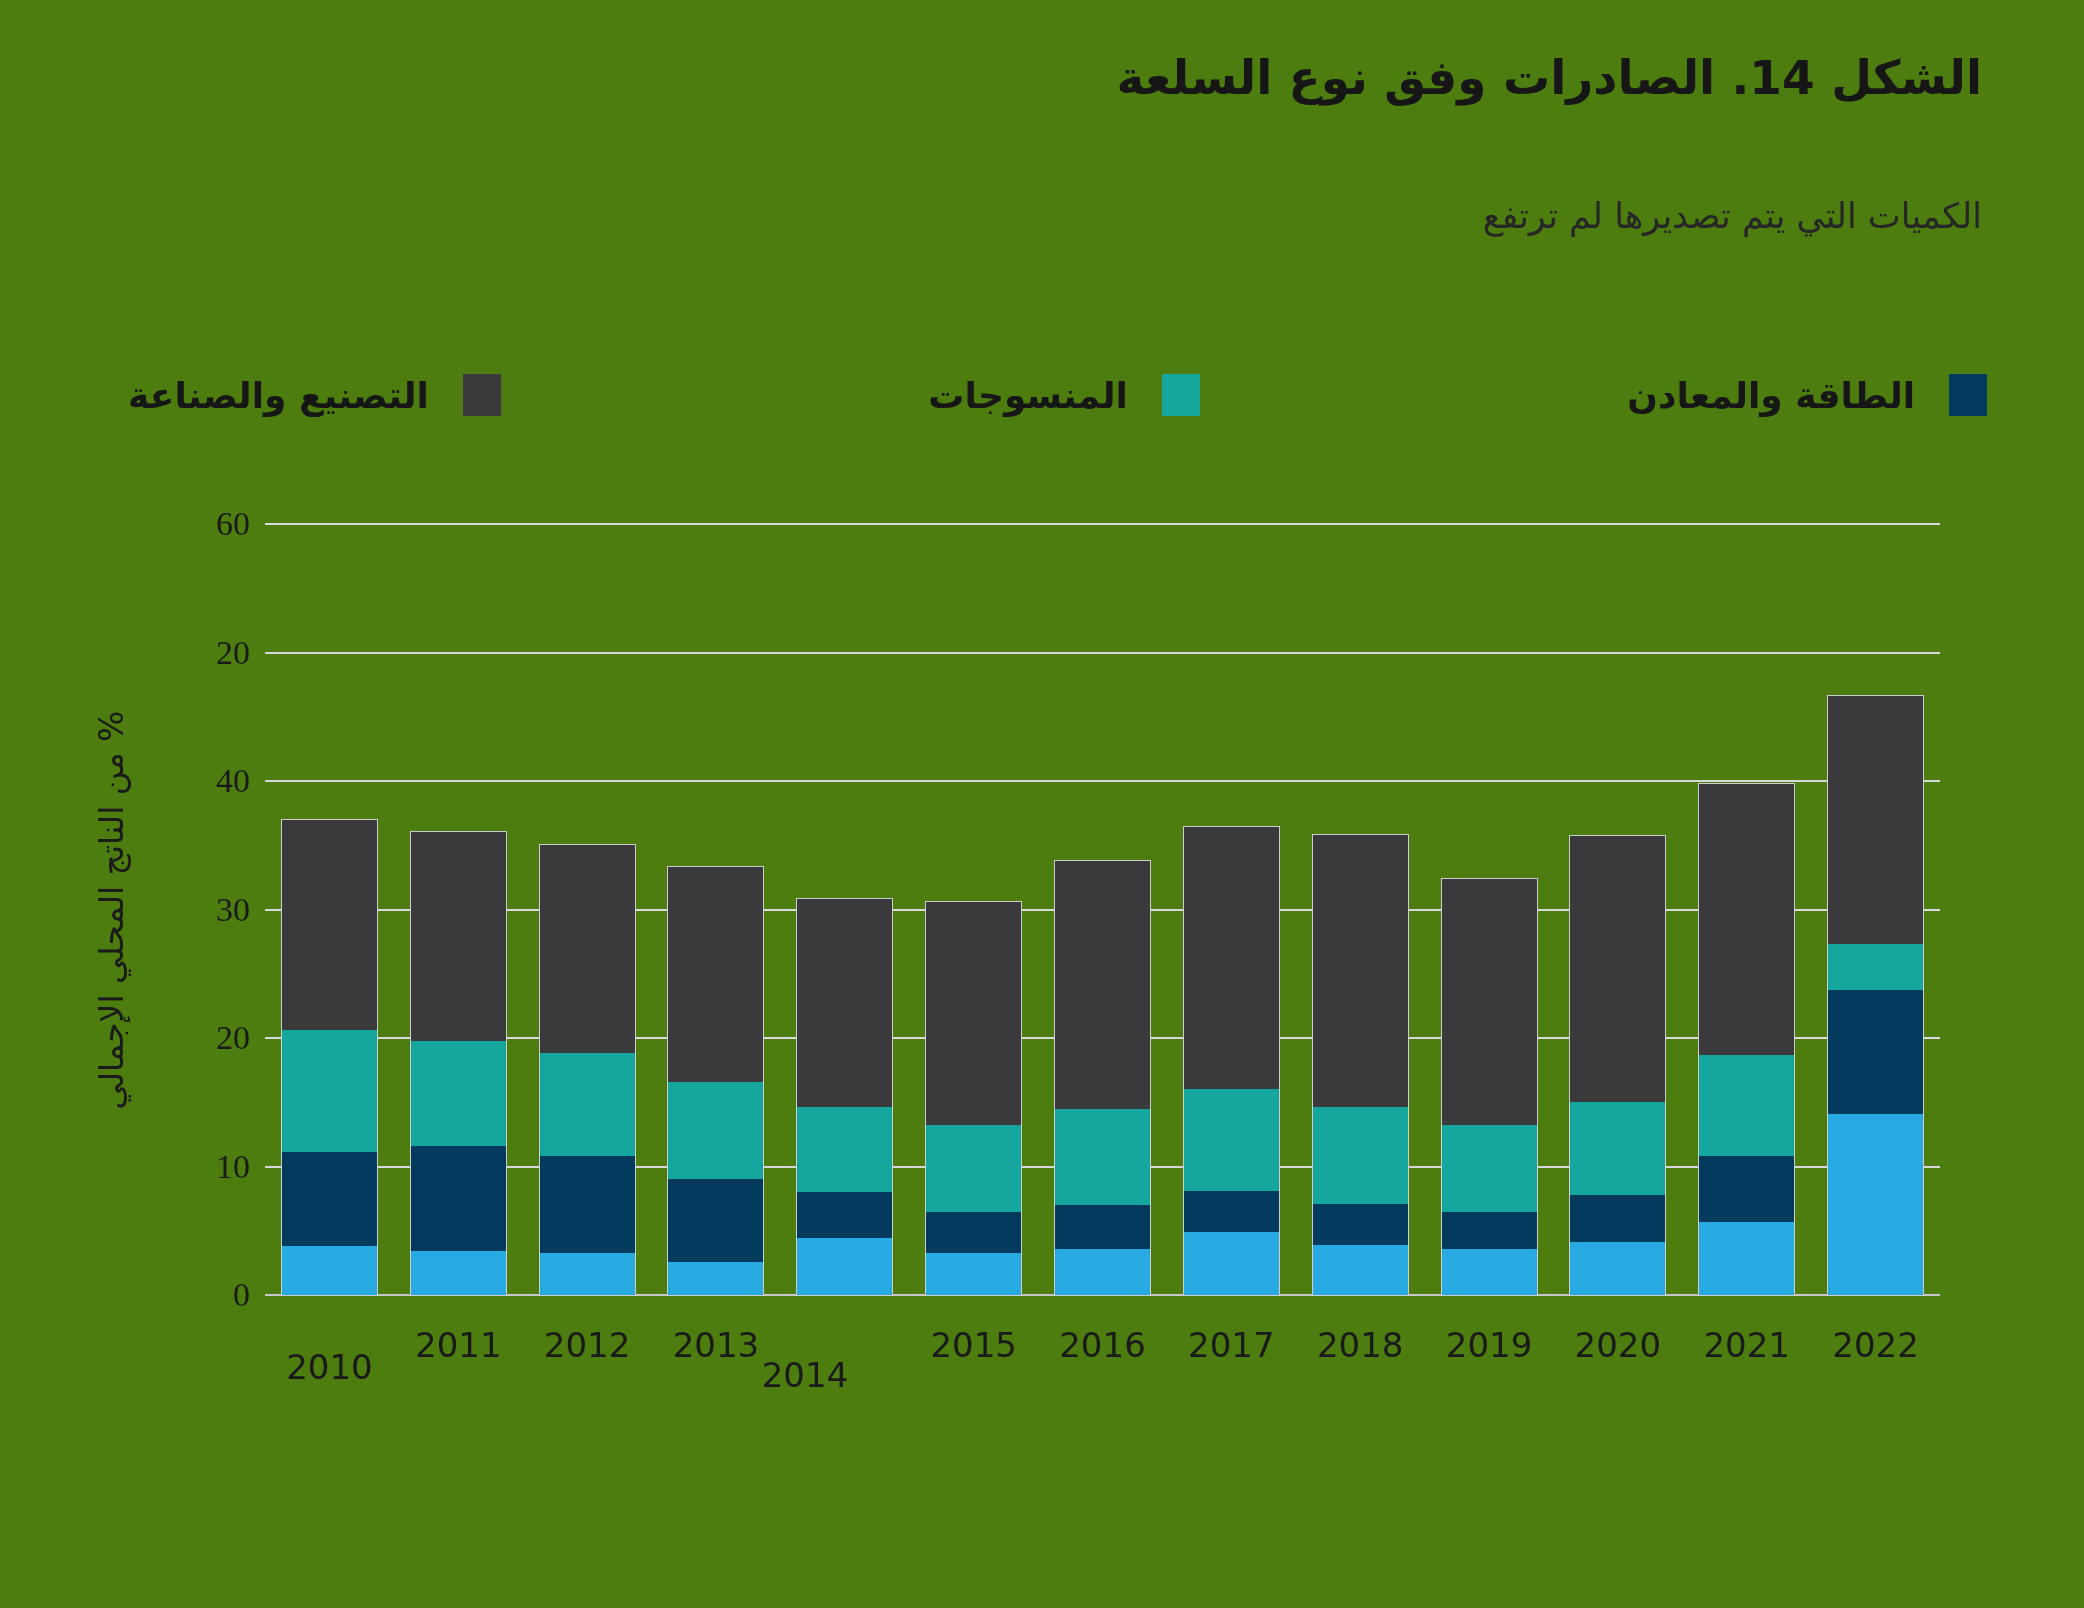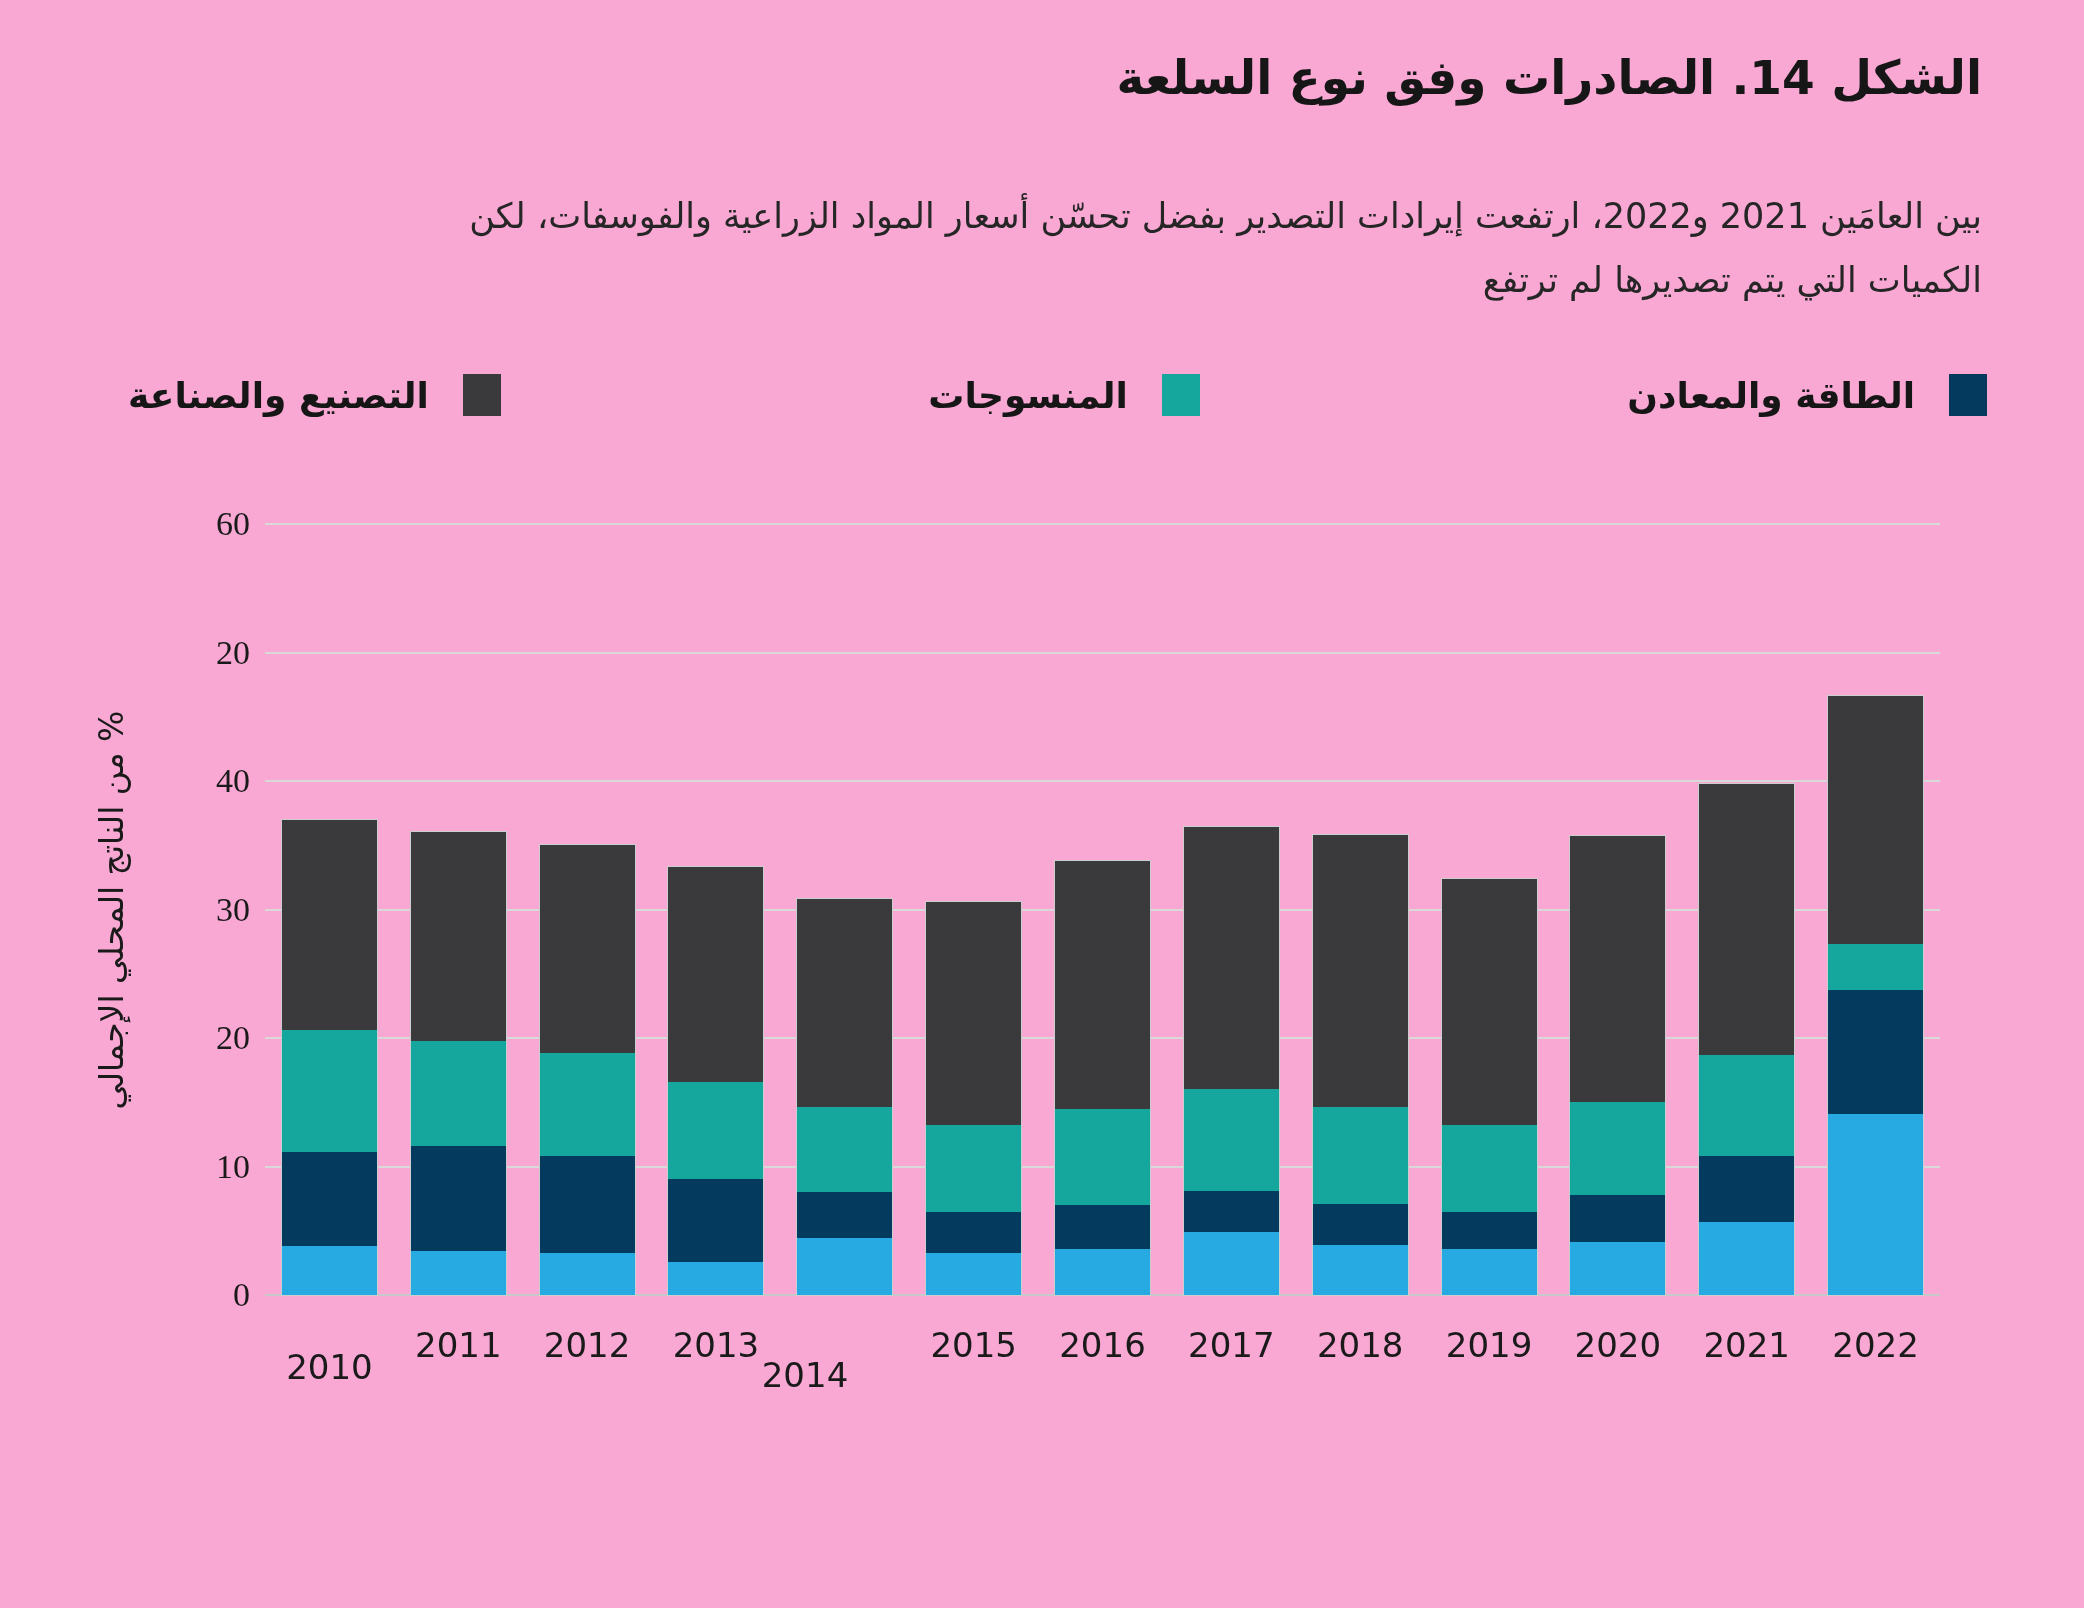--- a/index.html
+++ b/index.html
@@ -1,17 +1,17 @@
 <!DOCTYPE html>
 <html lang="ar"><head>
 <meta charset="utf-8">
 <style>
   html,body{margin:0;padding:0;background:#ffffff;}
   .page{
-    position:relative;width:2084px;height:1608px;background:#f9a8d4;
+    position:relative;width:2084px;height:1608px;background:#4d7c0f;
     font-family:"DejaVu Sans",sans-serif;color:#1a1a1a;overflow:hidden;
   }
   .title{
     position:absolute;top:50px;right:102px;font-size:47px;font-weight:700;
     direction:rtl;text-align:right;color:#161616;letter-spacing:0;
   }
   .subtitle{
     position:absolute;top:184px;right:102px;left:100px;
     font-size:35px;line-height:64px;direction:rtl;text-align:right;color:#262626;
   }
@@ -50,21 +50,20 @@
   }
 </style>
 </head>
 <body>
 
 <div class="page">
 
   <div class="title">الشكل 14. الصادرات وفق نوع السلعة</div>
 
   <div class="subtitle">
-    <div>بين العامَين 2021 و2022، ارتفعت إيرادات التصدير بفضل تحسّن أسعار المواد الزراعية والفوسفات، لكن</div>
     <div>الكميات التي يتم تصديرها لم ترتفع</div>
   </div>
 
   <div class="legend" id="legend">
       <div class="legend-item">
         <div class="legend-swatch" style="background: rgb(4, 58, 94);"></div>
         <div class="legend-label">الطاقة والمعادن</div>
       </div>
       <div class="legend-item">
         <div class="legend-swatch" style="background: rgb(21, 167, 158);"></div>

